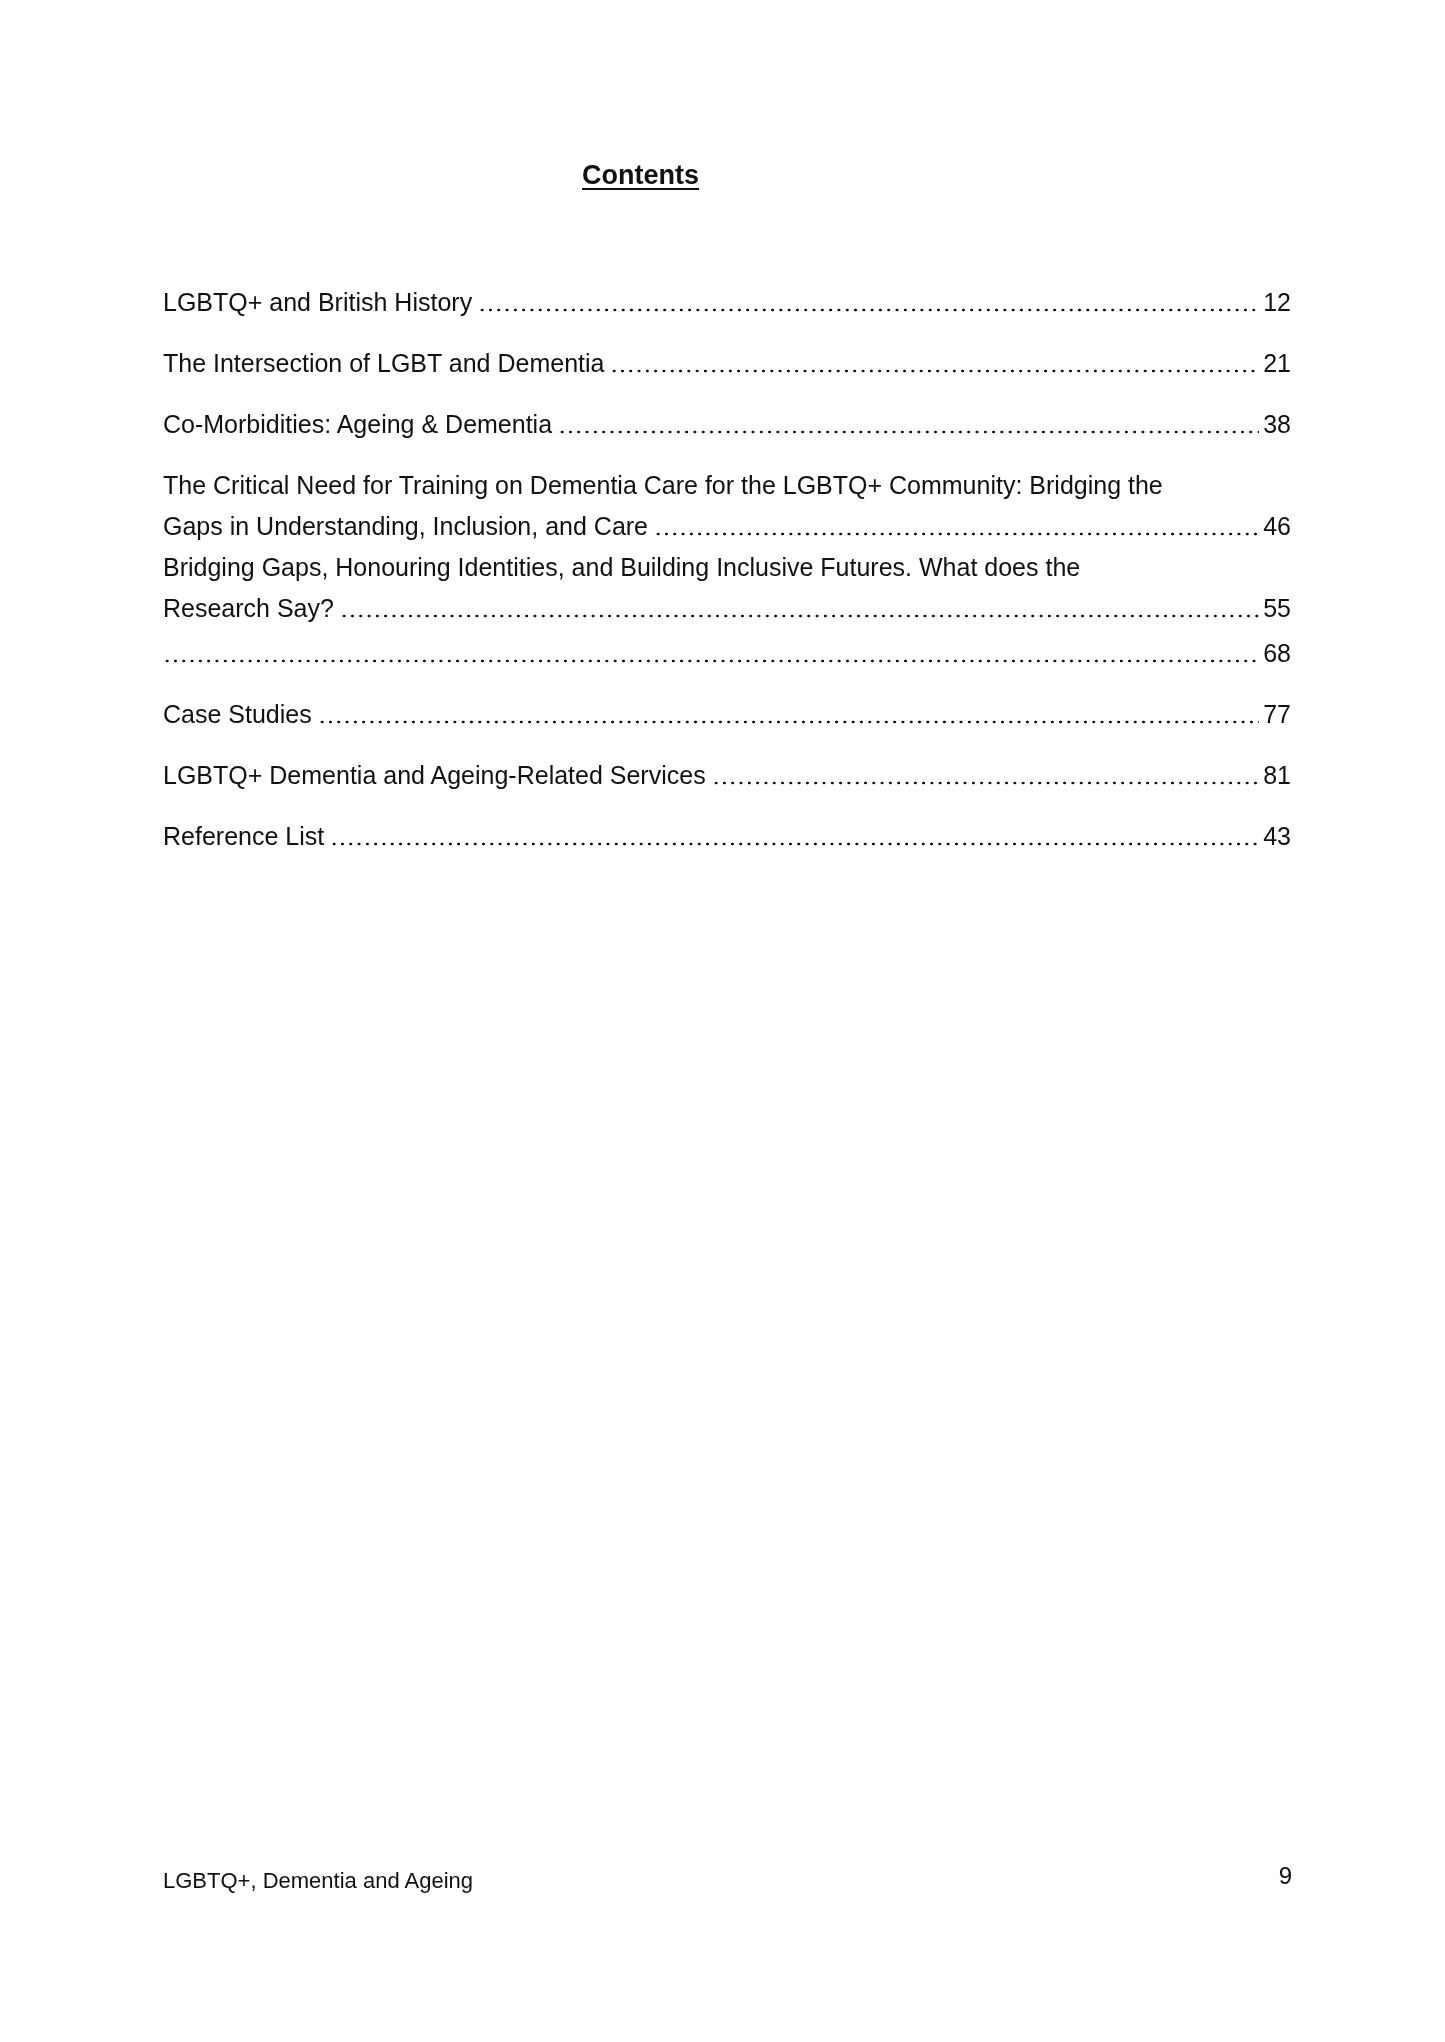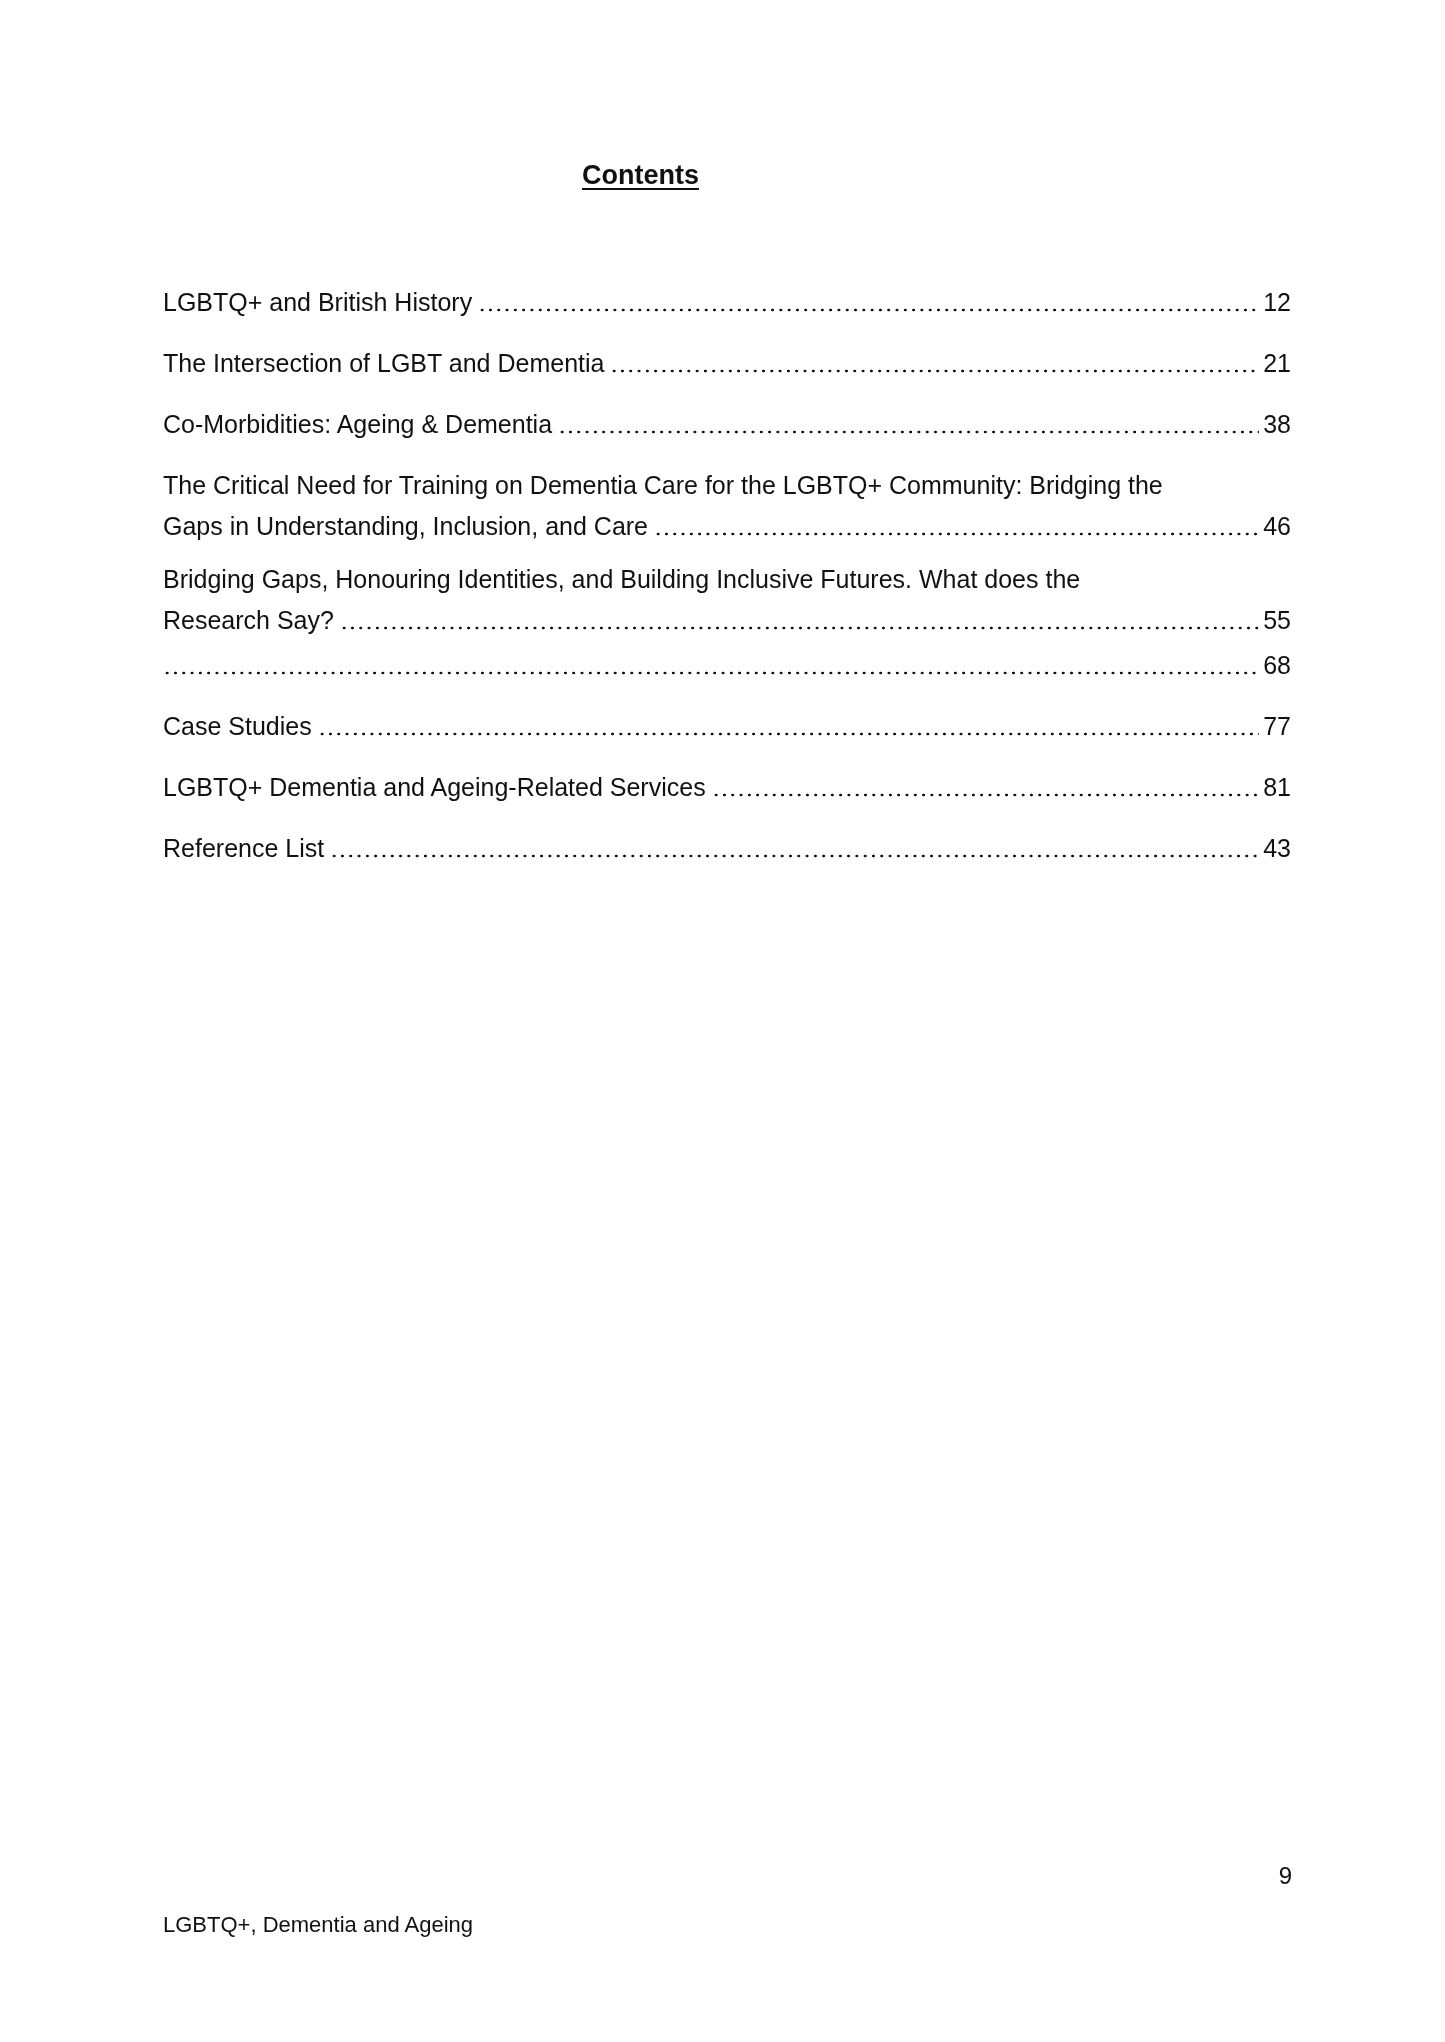--- a/index.html
+++ b/index.html
@@ -33,21 +33,21 @@
       width: 1128px;
       top: 282px;
     }
     .toc-entry {
       position: relative;
       font-size: 25px;
       line-height: 41px;
       margin-bottom: 20px;
     }
     .toc-entry.multi {
-      margin-bottom: 12px;
+      margin-bottom: 0px;
     }
     .toc-entry.multi + .toc-entry.multi {
       margin-bottom: 4px;
     }
     .toc-line {
       display: flex;
       align-items: baseline;
       white-space: nowrap;
     }
     .toc-first-line {
@@ -74,21 +74,21 @@
       text-align: right;
     }
     .footer-page-number {
       position: absolute;
       top: 1862px;
       right: 153px;
       font-size: 24px;
     }
     .footer-title {
       position: absolute;
-      top: 1912px;
+      top: 1868px;
       left: 163px;
       font-size: 22px;
     }
   </style>
 </head>
 <body>
 
 <div class="page-title">Contents</div>
 
 <div class="toc">

